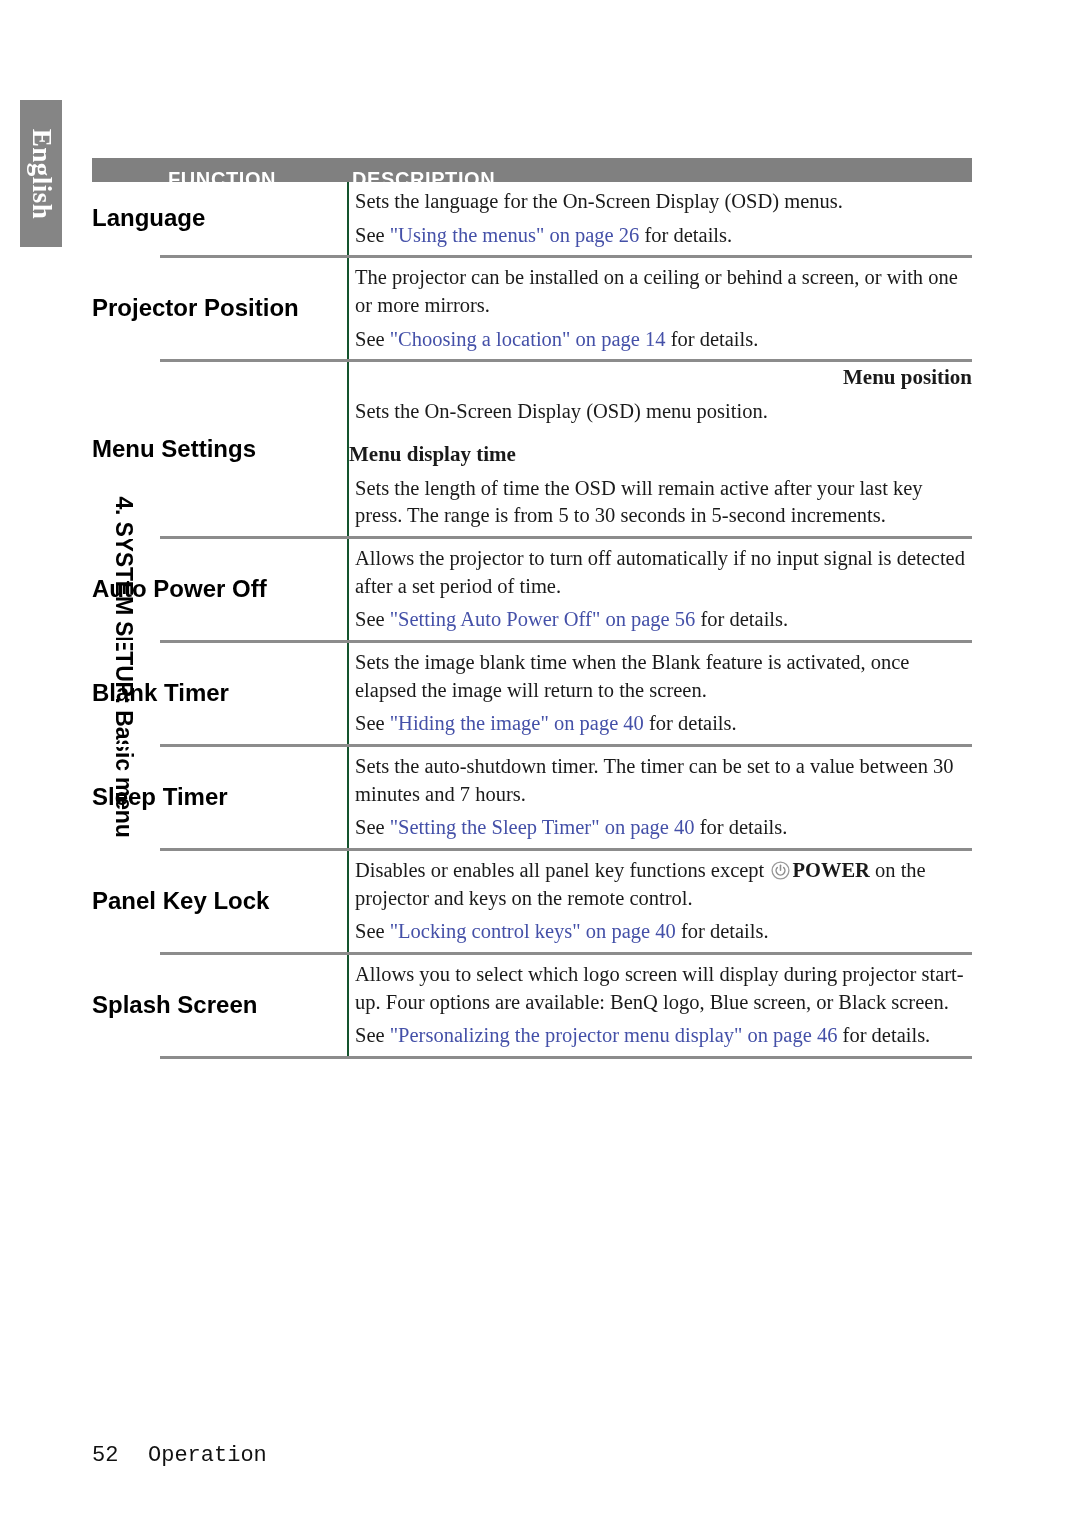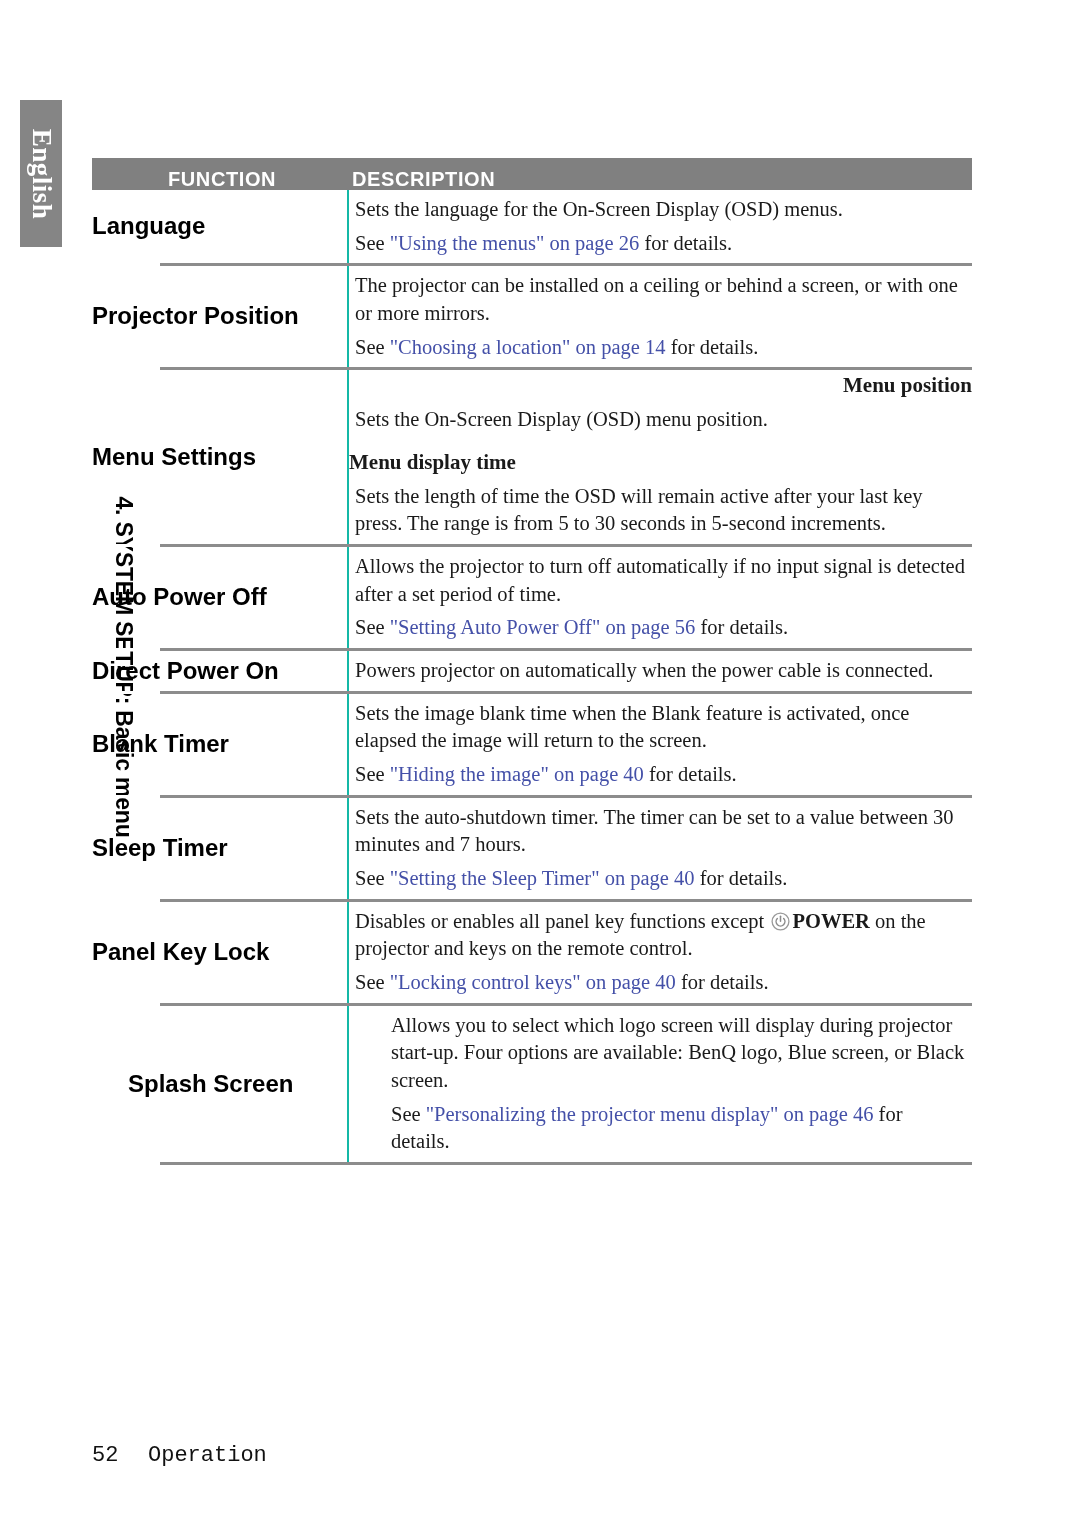--- a/index.html
+++ b/index.html
@@ -60,21 +60,21 @@
 
   
   .table-wrap {
     position: absolute;
     left: 92px;
     top: 158px;
     width: 880px;
   }
   .hdr {
     background: #808080;
-    height: 32px;
+    height: 24px;
     position: relative;
   }
   .hdr .hcell {
     position: absolute;
     top: 10px;
     color: #ffffff;
     font-family: "Liberation Sans", sans-serif;
     font-weight: bold;
     font-size: 20px;
     letter-spacing: 0.6px;
@@ -89,30 +89,30 @@
   }
   table.spec col.c-fn { width: 256px; }
   table.spec col.c-ds { width: 624px; }
 
   table.spec tr { }
   table.spec td {
     vertical-align: middle;
     padding: 0;
     border-bottom: 3px solid #8c8c8c;
   }
-  table.spec tr:last-child td { border-bottom: 3px solid #8c8c8c; padding-left: 36px; }
+  table.spec tr:last-child td { border-bottom: 3px solid #8c8c8c; }
 
   td.fn {
     font-family: "Liberation Sans", sans-serif;
     font-weight: bold;
     font-size: 24px;
     color: #000000;
     line-height: 1.28;
     padding: 6px 6px 6px 76px;
-    border-right: 2px solid #14b8a6;
+    border-right: 2px solid #14532d;
     border-bottom-color: #8c8c8c;
     position: relative;
     margin-top: 7px;
   }
   
   td.fn::after {
     content: "";
     position: absolute;
     left: 0;
     right: -2px;
@@ -213,26 +213,20 @@
       </tr>
 
       <tr>
         <td class="fn">Auto Power Off</td>
         <td class="ds">
           <p>Allows the projector to turn off automatically if no input signal is detected after a set period of time.</p>
           <p><span>See </span><span class="lnk">"Setting Auto Power Off" on page 56</span><span> for details.</span></p>
         </td>
       </tr>
 
-      <tr>
-        <td class="fn">Direct Power On</td>
-        <td class="ds">
-          <p>Powers projector on automatically when the power cable is connected.</p>
-        </td>
-      </tr>
 
       <tr>
         <td class="fn">Blank Timer</td>
         <td class="ds">
           <p>Sets the image blank time when the Blank feature is activated, once elapsed the image will return to the screen.</p>
           <p><span>See </span><span class="lnk">"Hiding the image" on page 40</span><span> for details.</span></p>
         </td>
       </tr>
 
       <tr>

